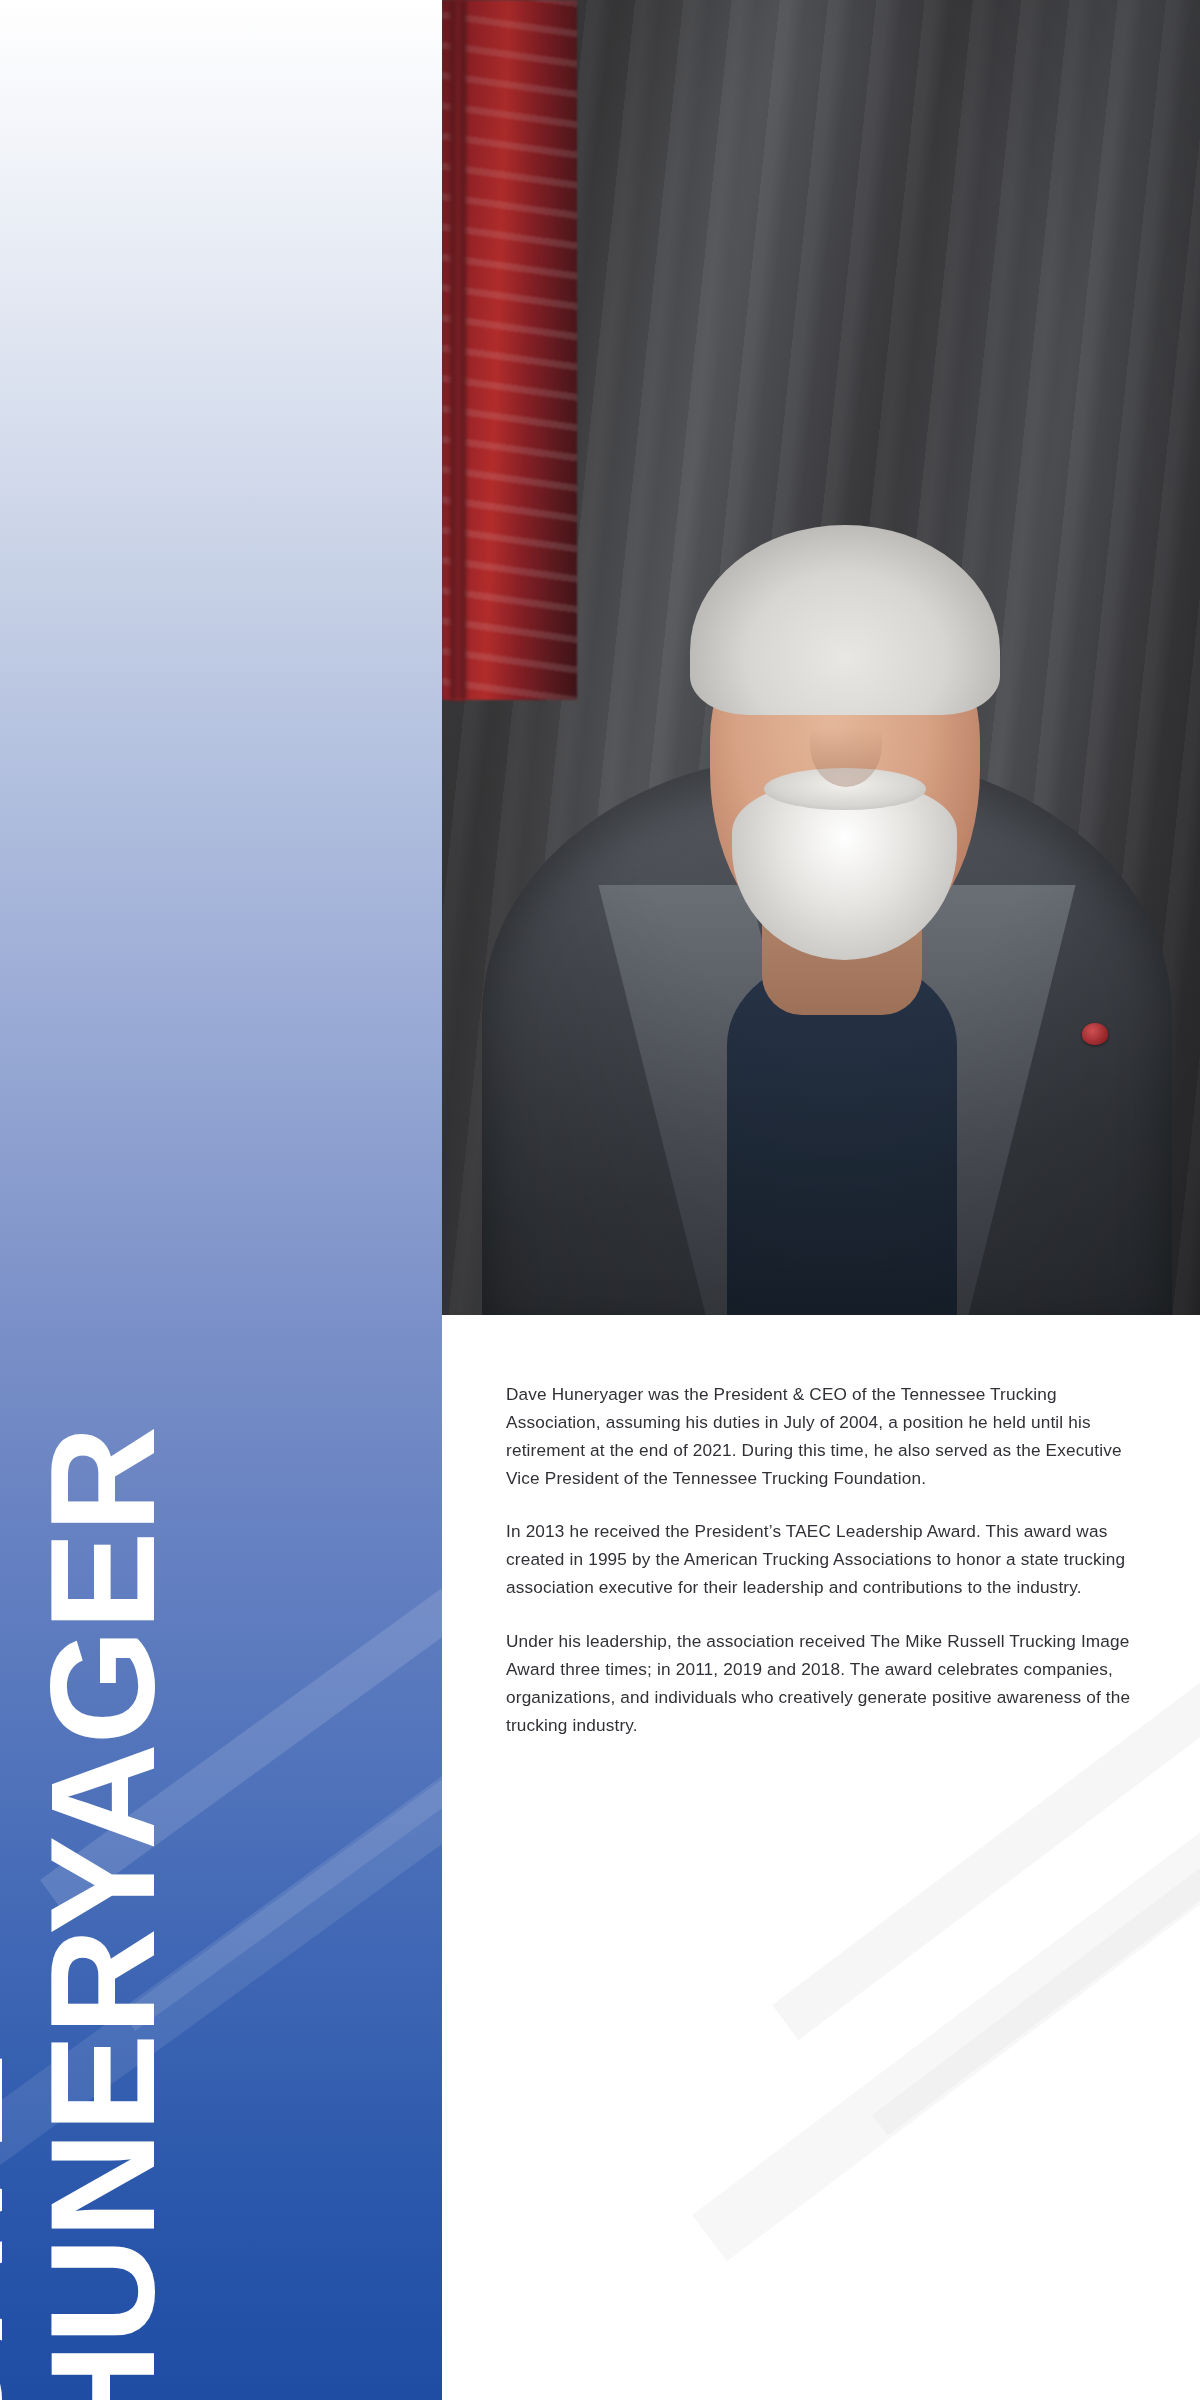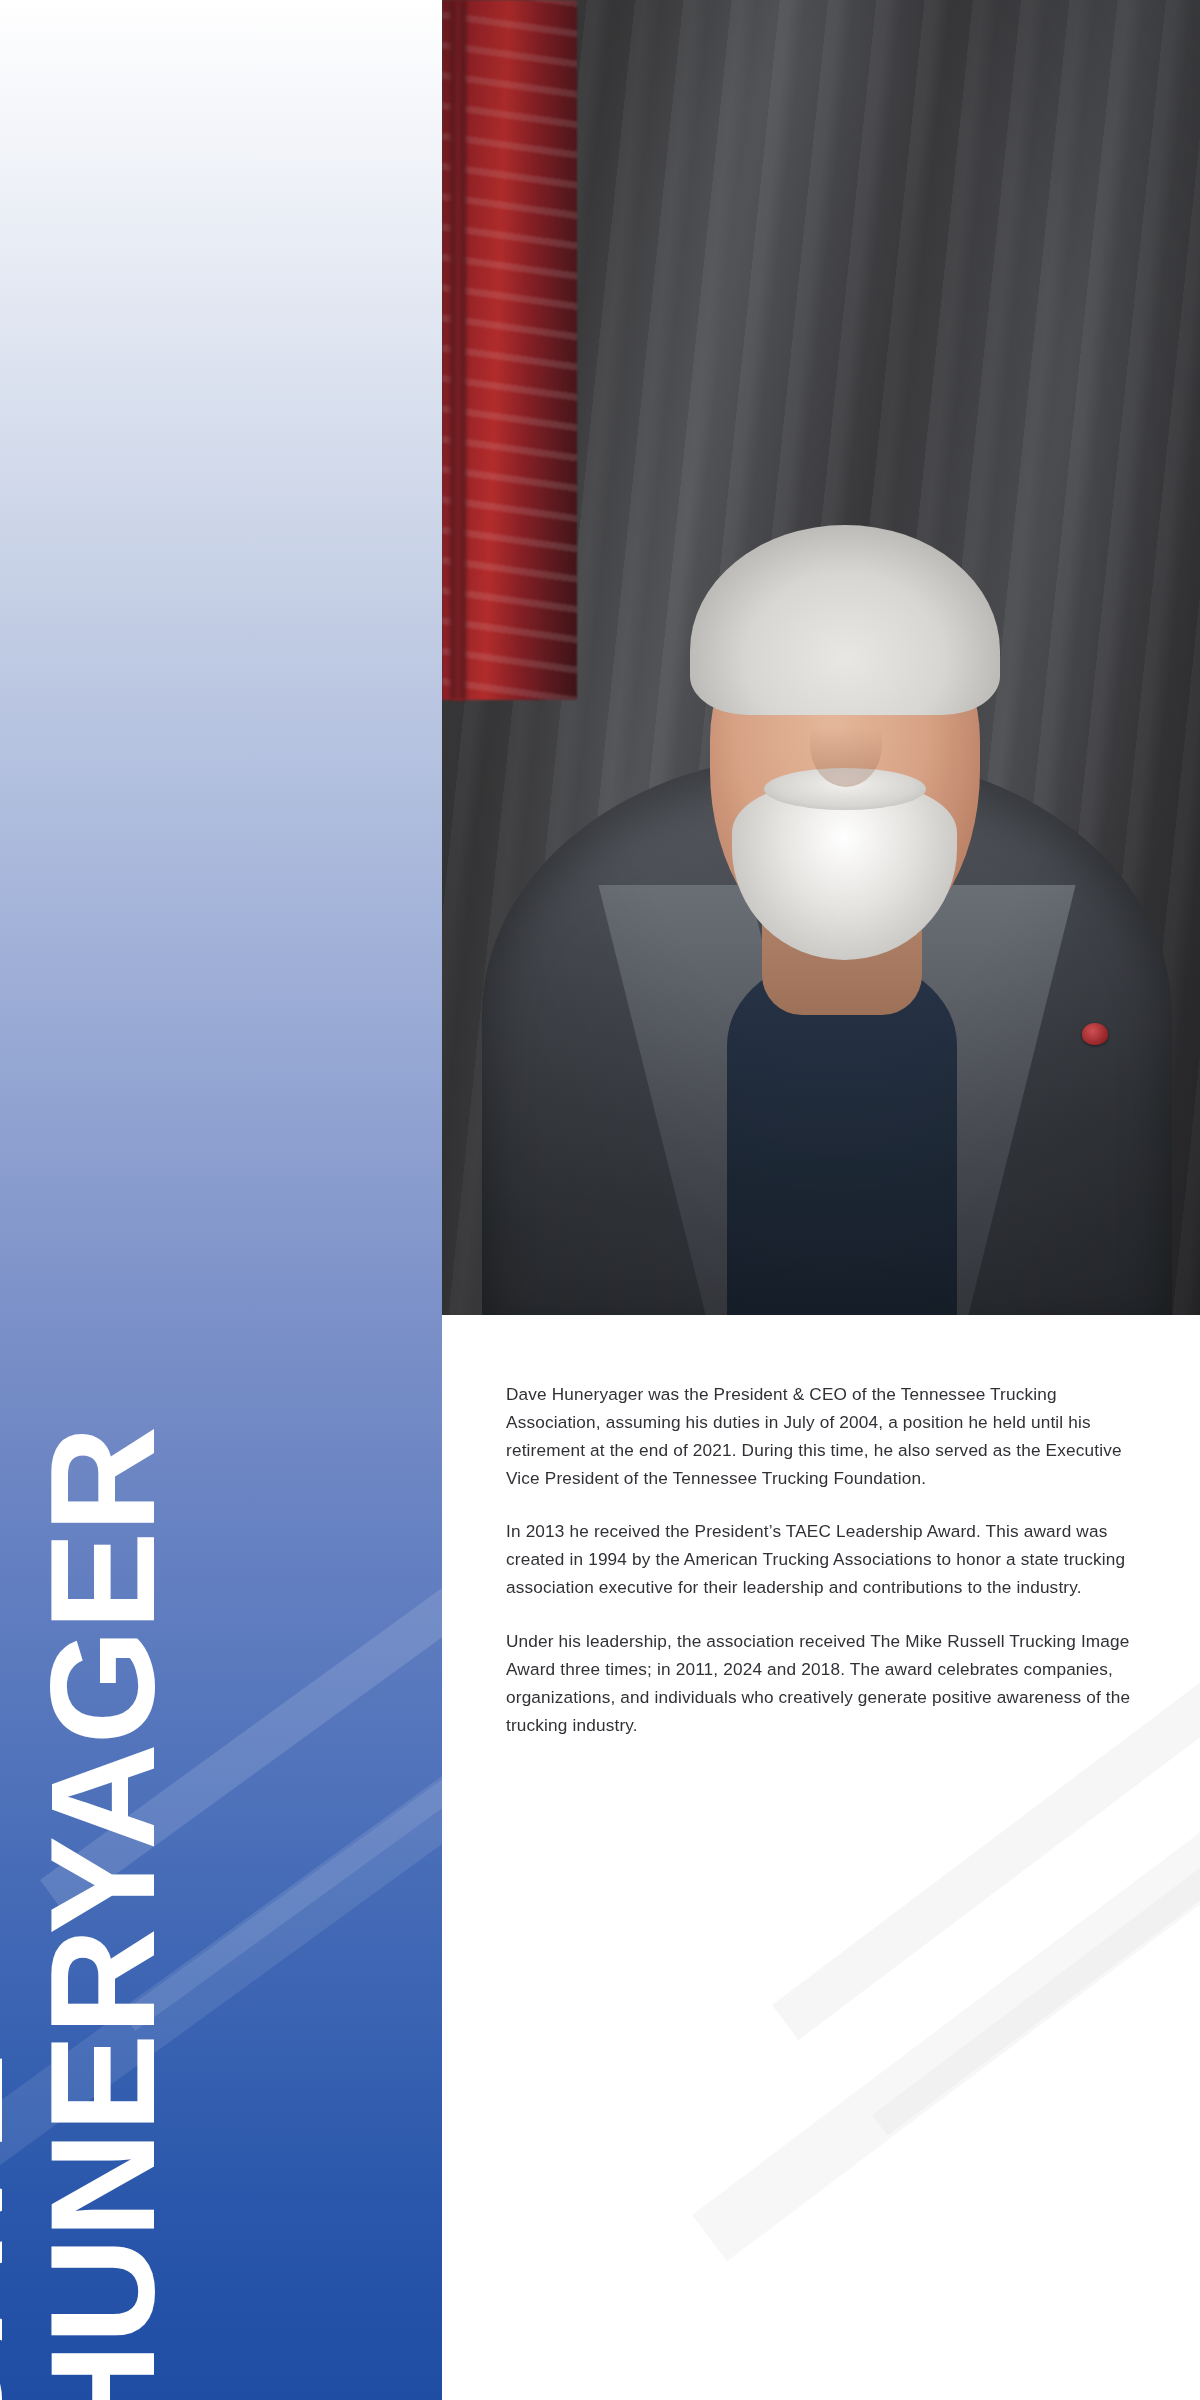--- a/index.html
+++ b/index.html
@@ -362,18 +362,18 @@
 
   <div class="text-col">
     <div class="text-streaks">
       <div class="tstreak a"></div>
       <div class="tstreak b"></div>
       <div class="tstreak c"></div>
     </div>
 
     <div class="bio">
       <p>Dave Huneryager was the President &amp; CEO of the Tennessee Trucking Association, assuming his duties in July of 2004, a position he held until his retirement at the end of 2021. During this time, he also served as the Executive Vice President of the Tennessee Trucking Foundation.</p>
-      <p>In 2013 he received the President’s TAEC Leadership Award. This award was created in 1994 by the American Trucking Associations to honor a state trucking association executive for their leadership and contributions to the industry.</p>
-      <p>Under his leadership, the association received The Mike Russell Trucking Image Award three times; in 2011, 2024 and 2018. The award celebrates companies, organizations, and individuals who creatively generate positive awareness of the trucking industry.</p>
+      <p>In 2013 he received the President’s TAEC Leadership Award. This award was created in 1995 by the American Trucking Associations to honor a state trucking association executive for their leadership and contributions to the industry.</p>
+      <p>Under his leadership, the association received The Mike Russell Trucking Image Award three times; in 2011, 2019 and 2018. The award celebrates companies, organizations, and individuals who creatively generate positive awareness of the trucking industry.</p>
     </div>
   </div>
 
 </div>
 
 </body></html>

